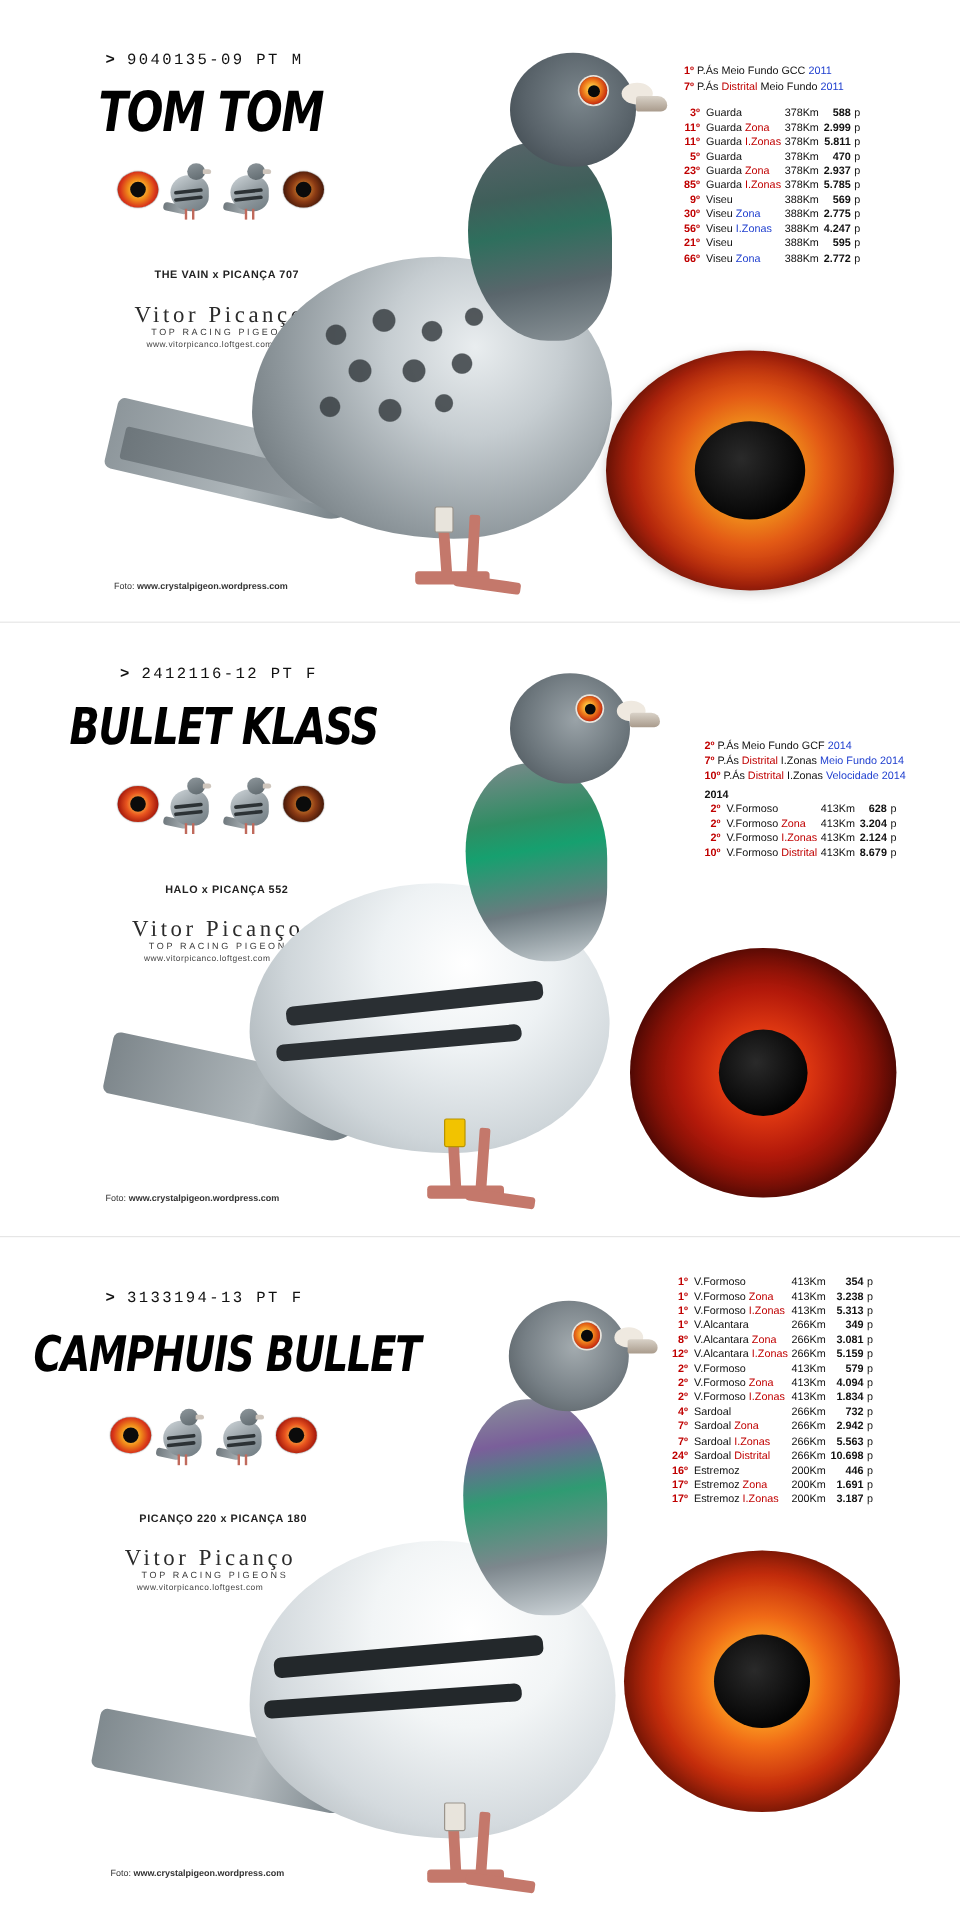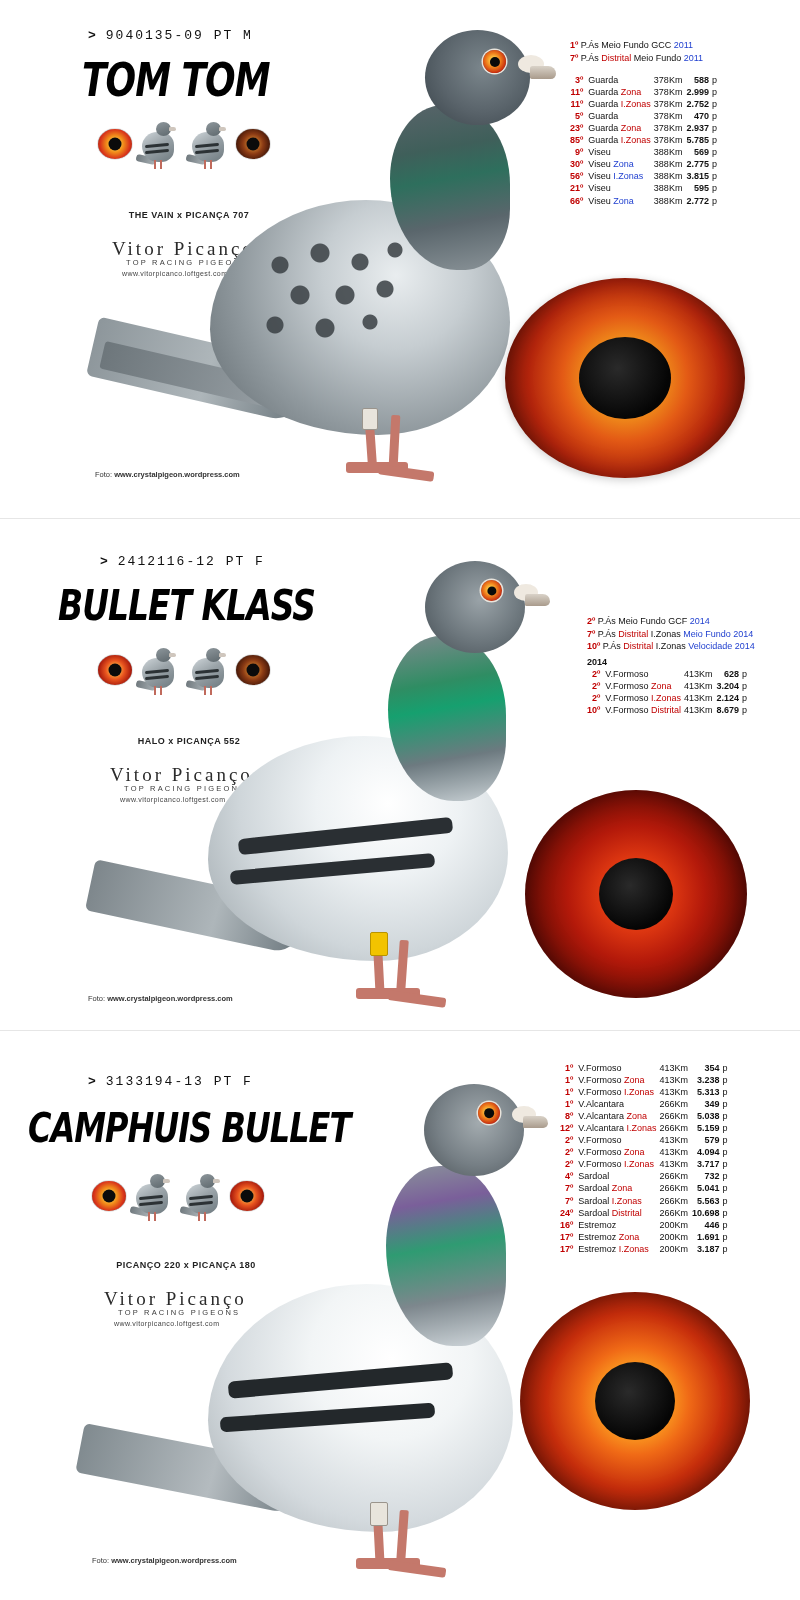--- a/index.html
+++ b/index.html
@@ -20,21 +20,21 @@
     position: relative;
     background: #fff;
   }
   .card {
     position: absolute;
     left: 0;
     width: 800px;
     background: #fff;
     overflow: hidden;
   }
-  .card-1 { top: 0; height: 520px; text-decoration: underline; }
+  .card-1 { top: 14px; height: 520px; text-decoration: underline; }
   .card-2 { top: 522px; height: 510px; }
   .card-3 { top: 1034px; height: 566px; }
 
   .divider {
     position: absolute;
     left: 0;
     width: 800px;
     height: 2px;
     background: #ffffff;
     border-top: 1px solid #e6e6e6;
@@ -414,21 +414,21 @@
               <td class="pos">11º</td>
               <td class="race">Guarda<span class="zone-red"> Zona</span></td>
               <td class="km">378Km</td>
               <td class="birds">2.999</td>
               <td class="unit">p</td>
             </tr>
             <tr>
               <td class="pos">11º</td>
               <td class="race">Guarda<span class="zone-red"> I.Zonas</span></td>
               <td class="km">378Km</td>
-              <td class="birds">2.752</td>
+              <td class="birds">5.811</td>
               <td class="unit">p</td>
             </tr>
             <tr>
               <td class="pos">5º</td>
               <td class="race">Guarda</td>
               <td class="km">378Km</td>
               <td class="birds">470</td>
               <td class="unit">p</td>
             </tr>
             <tr>
@@ -456,21 +456,21 @@
               <td class="pos">30º</td>
               <td class="race">Viseu<span class="zone-blue"> Zona</span></td>
               <td class="km">388Km</td>
               <td class="birds">2.775</td>
               <td class="unit">p</td>
             </tr>
             <tr>
               <td class="pos">56º</td>
               <td class="race">Viseu<span class="zone-blue"> I.Zonas</span></td>
               <td class="km">388Km</td>
-              <td class="birds">3.815</td>
+              <td class="birds">4.247</td>
               <td class="unit">p</td>
             </tr>
             <tr>
               <td class="pos">21º</td>
               <td class="race">Viseu</td>
               <td class="km">388Km</td>
               <td class="birds">595</td>
               <td class="unit">p</td>
             </tr>
             <tr>
@@ -697,21 +697,21 @@
               <td class="pos">1º</td>
               <td class="race">V.Alcantara</td>
               <td class="km">266Km</td>
               <td class="birds">349</td>
               <td class="unit">p</td>
             </tr>
             <tr>
               <td class="pos">8º</td>
               <td class="race">V.Alcantara<span class="zone-red"> Zona</span></td>
               <td class="km">266Km</td>
-              <td class="birds">5.038</td>
+              <td class="birds">3.081</td>
               <td class="unit">p</td>
             </tr>
             <tr>
               <td class="pos">12º</td>
               <td class="race">V.Alcantara<span class="zone-red"> I.Zonas</span></td>
               <td class="km">266Km</td>
               <td class="birds">5.159</td>
               <td class="unit">p</td>
             </tr>
             <tr>
@@ -725,35 +725,35 @@
               <td class="pos">2º</td>
               <td class="race">V.Formoso<span class="zone-red"> Zona</span></td>
               <td class="km">413Km</td>
               <td class="birds">4.094</td>
               <td class="unit">p</td>
             </tr>
             <tr>
               <td class="pos">2º</td>
               <td class="race">V.Formoso<span class="zone-red"> I.Zonas</span></td>
               <td class="km">413Km</td>
-              <td class="birds">3.717</td>
+              <td class="birds">1.834</td>
               <td class="unit">p</td>
             </tr>
             <tr>
               <td class="pos">4º</td>
               <td class="race">Sardoal</td>
               <td class="km">266Km</td>
               <td class="birds">732</td>
               <td class="unit">p</td>
             </tr>
             <tr>
               <td class="pos">7º</td>
               <td class="race">Sardoal<span class="zone-red"> Zona</span></td>
               <td class="km">266Km</td>
-              <td class="birds">5.041</td>
+              <td class="birds">2.942</td>
               <td class="unit">p</td>
             </tr>
             <tr>
               <td class="pos">7º</td>
               <td class="race">Sardoal<span class="zone-red"> I.Zonas</span></td>
               <td class="km">266Km</td>
               <td class="birds">5.563</td>
               <td class="unit">p</td>
             </tr>
             <tr>

